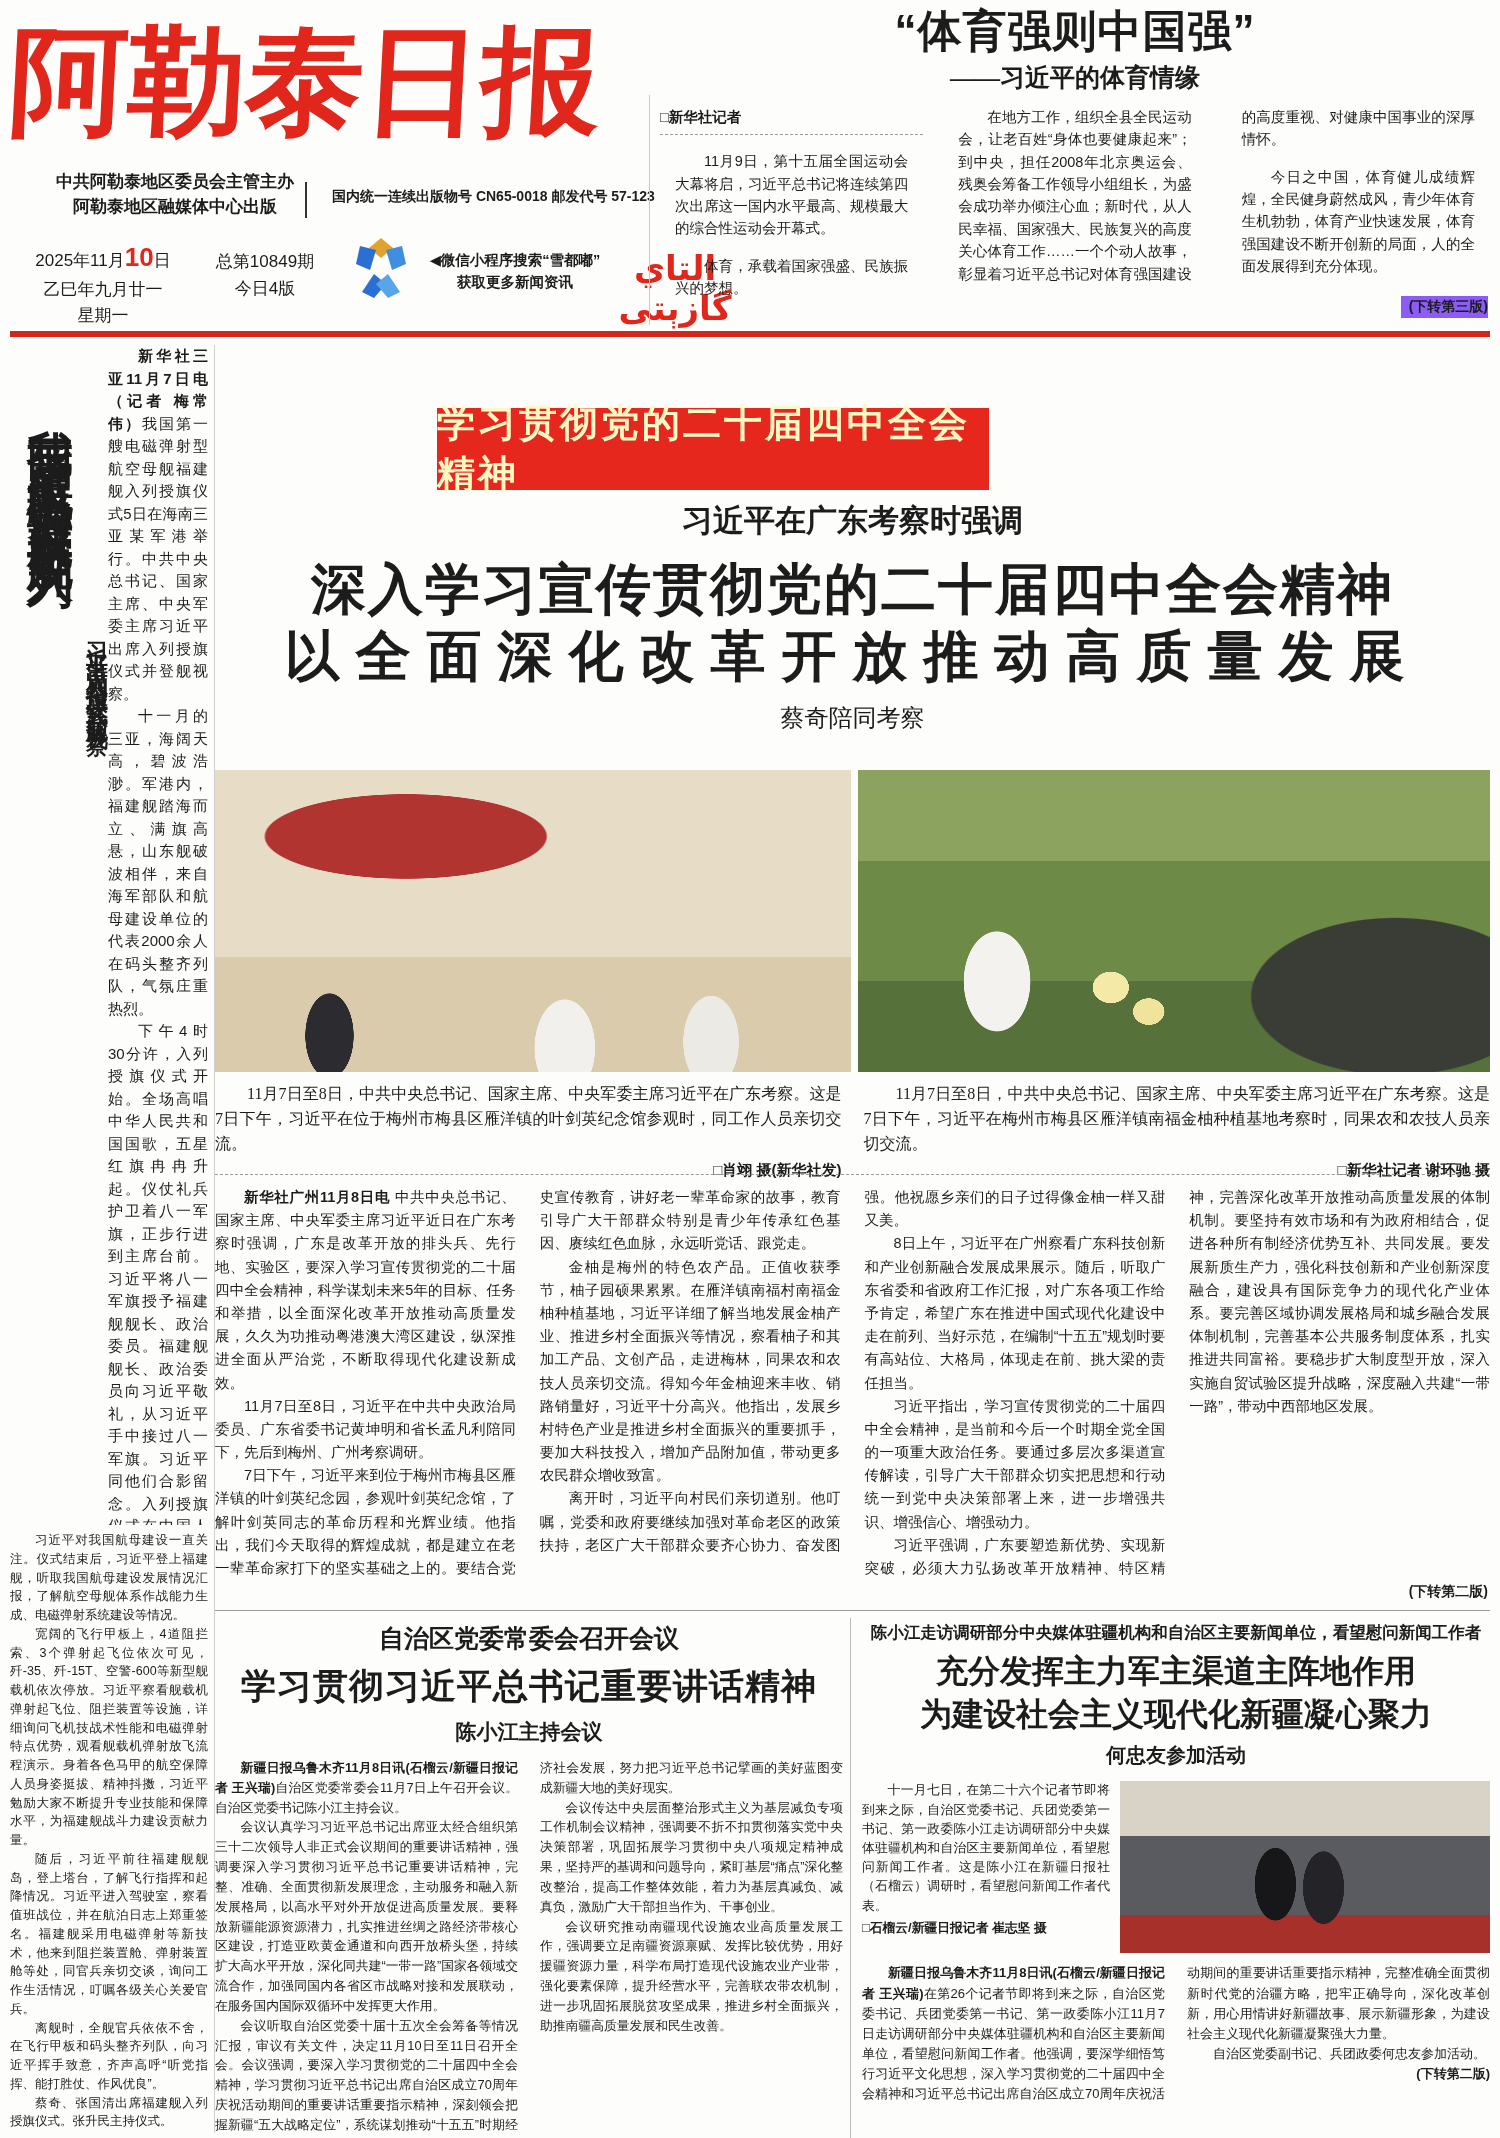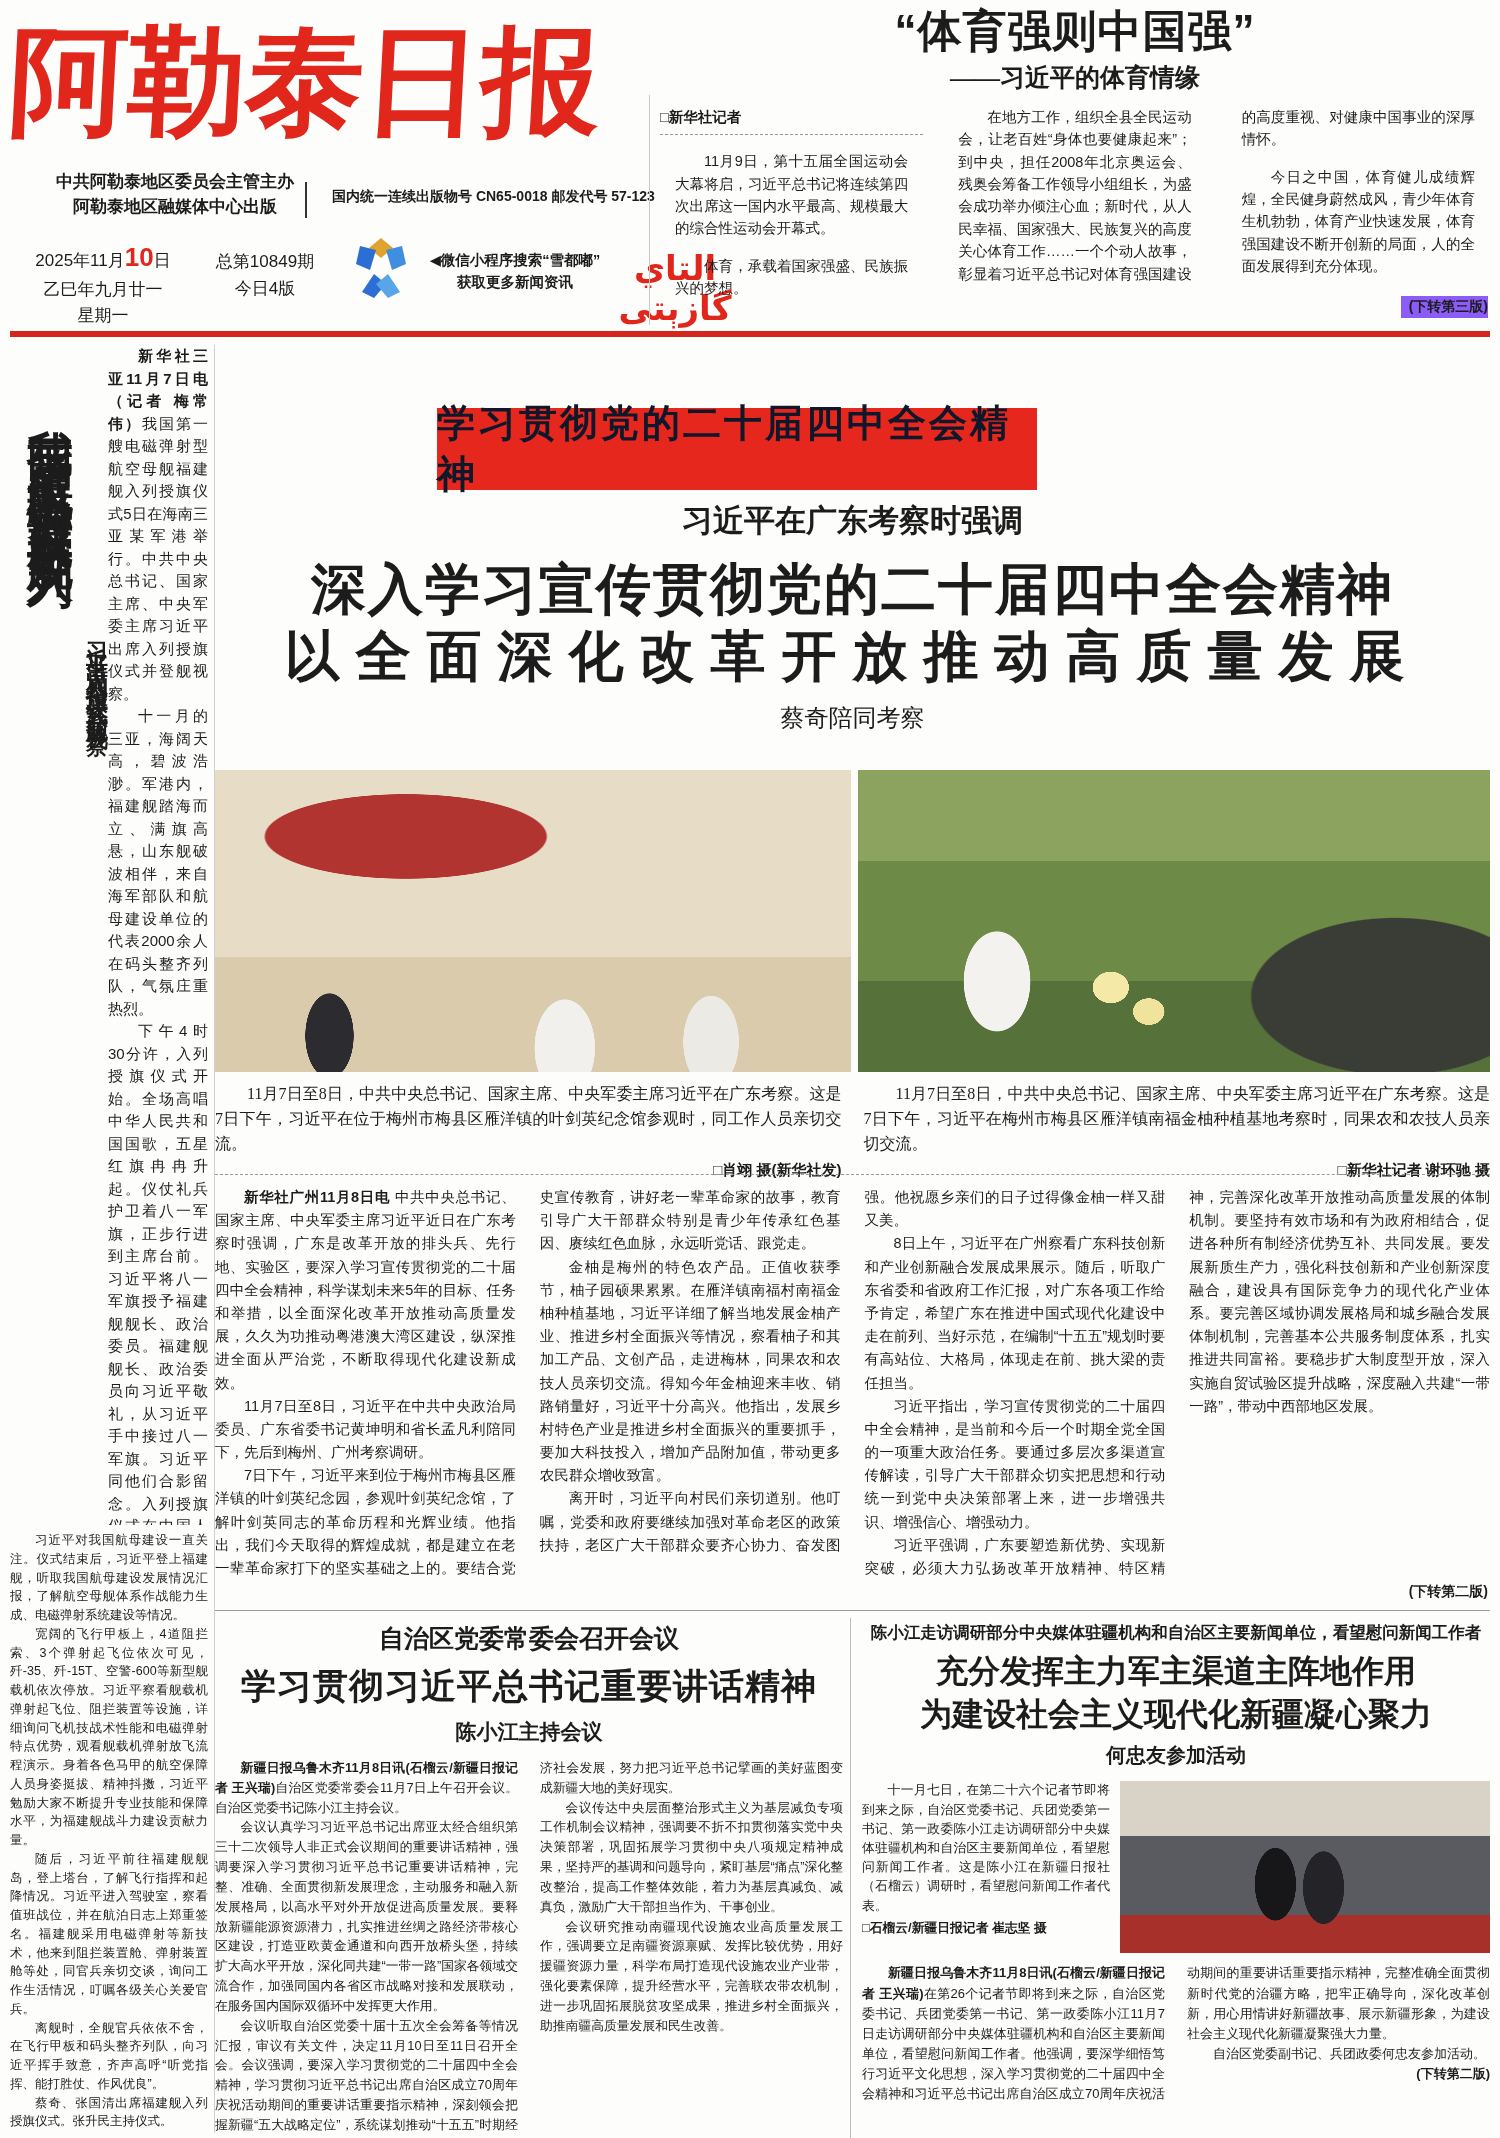--- a/index.html
+++ b/index.html
@@ -26,21 +26,21 @@
   .sports-vline{left:649px;top:95px;width:1px;height:230px;background:#c9c9c9;}
   .sports-h1{text-align:center;font-size:44px;font-weight:900;letter-spacing:1px;line-height:1.15;}
   .sports-h2{text-align:center;font-size:25px;font-weight:700;font-family:"Liberation Serif",serif;margin-top:4px;}
   .sports-body{position:relative;margin-top:12px;height:212px;column-count:3;column-gap:20px;column-fill:auto;
     overflow:hidden;font-size:14.5px;line-height:1.55;text-align:justify;}
   .sports-body p{margin:15px;text-indent:2em;}
   .byline{display:block;font-weight:700;text-indent:0;border-bottom:1px dashed #999;padding-bottom:6px;margin-bottom:8px;}
   .quote{font-weight:900;font-size:15px;text-indent:0;text-align:center;margin:6px 0;line-height:1.5;}
   .sports-jump{position:absolute;right:2px;bottom:0;background:#8b5cf6;font-weight:700;font-size:14px;padding-left:8px;}
   
-  .banner{left:437px;top:408px;width:600px;height:82px;background:#e6271e;color:#0f172a;display:flex;
+  .banner{left:437px;top:408px;width:552px;height:82px;background:#e6271e;color:#fef9c3;display:flex;
     align-items:center;justify-content:center;font-size:38px;font-weight:900;letter-spacing:3px;}
   
   .carrier{left:10px;top:345px;width:198px;height:1788px;border-right:1px solid #cfcfcf;padding-right:6px;}
   .carrier-top{display:flex;height:1180px;overflow:hidden;}
   .carrier-h{writing-mode:vertical-rl;text-orientation:upright;font-size:46px;font-weight:900;
     letter-spacing:9px;width:64px;padding-top:48px;line-height:1;}
   .carrier-sh{writing-mode:vertical-rl;text-orientation:upright;font-size:22px;font-weight:700;
     letter-spacing:6px;width:34px;padding-top:280px;line-height:1;}
   .carrier-col{flex:1;font-size:15px;line-height:1.5;text-align:justify;overflow:hidden;}
   .carrier-col p,.carrier-bot p{margin:0;text-indent:2em;}

